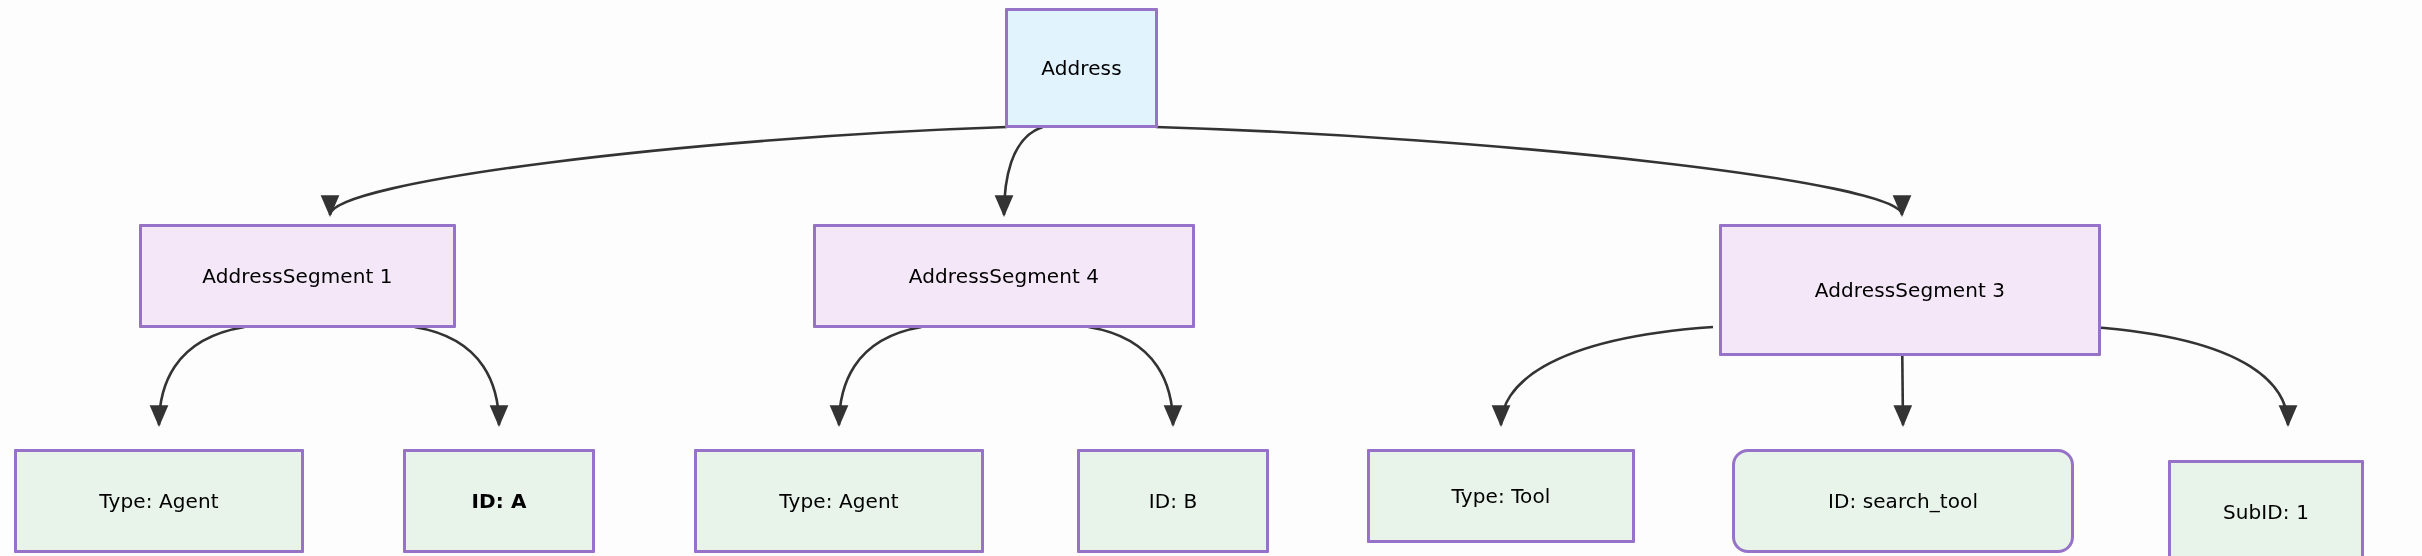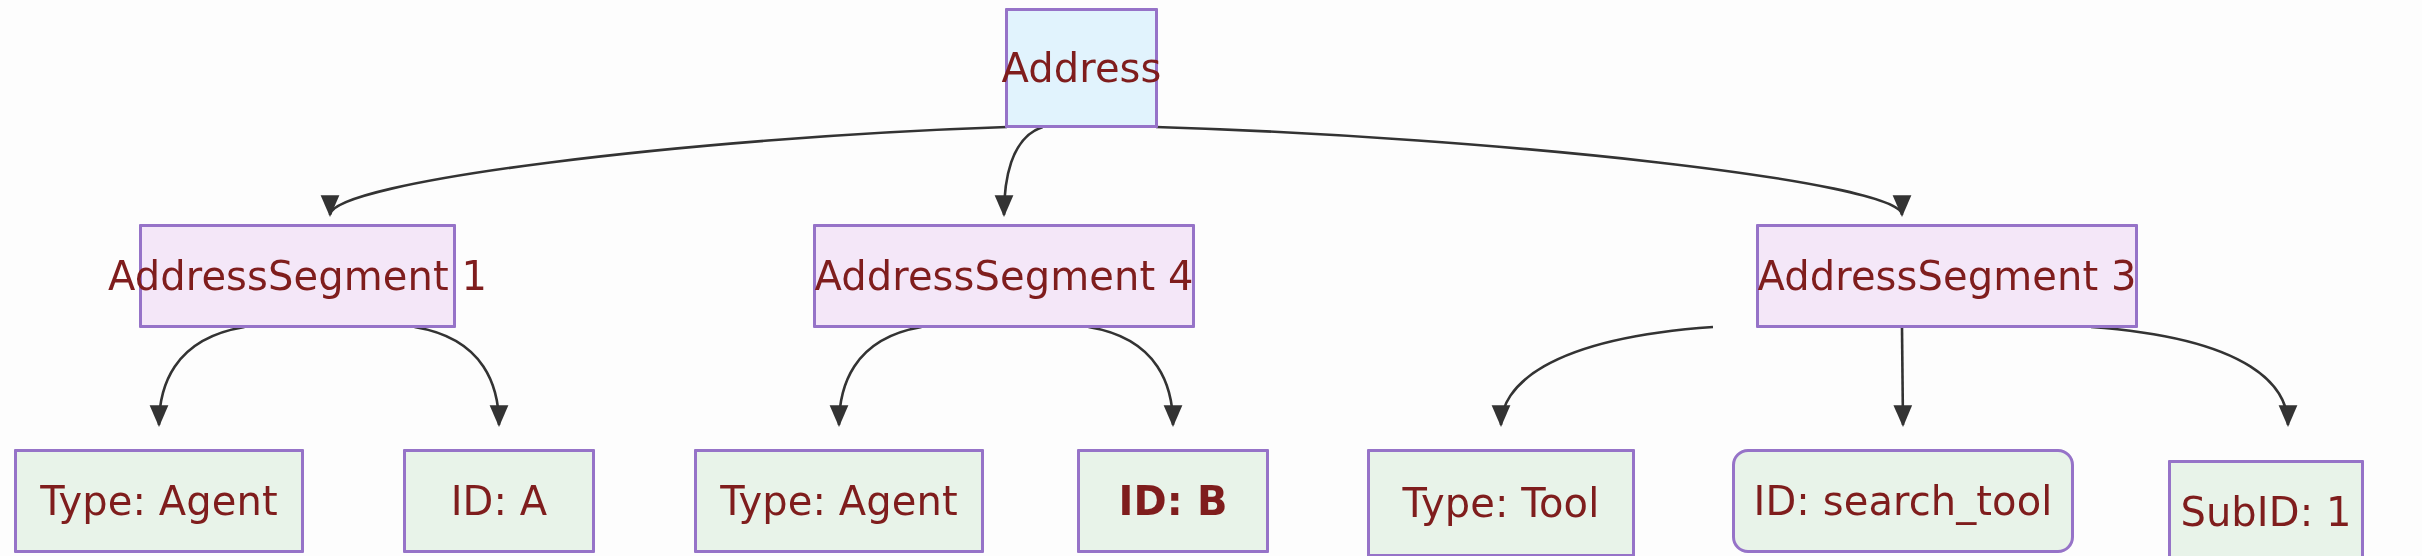--- a/index.html
+++ b/index.html
@@ -24,22 +24,22 @@
     pointer-events: none;
   }
   .node {
     position: absolute;
     box-sizing: border-box;
     display: flex;
     align-items: center;
     justify-content: center;
     border: 3px solid #9673c8;
     border-radius: 1px;
-    color: #7f1d1d;
-    font-size: 40px;
+    color: #000000;
+    font-size: 20px;
     line-height: 1.2;
     letter-spacing: 0.1px;
     white-space: nowrap;
     text-align: center;
   }
   .node.root {
     background: #e1f3fd;
   }
   .node.segment {
     background: #f4e7f8;
@@ -78,36 +78,36 @@
   <div id="node-layer">
       <div class="node root" style="left: 1005px; top: 8px; width: 153px; height: 120px; background: rgb(225, 243, 253); border-color: rgb(150, 115, 200);">
         <span class="node-label">Address</span>
       </div>
       <div class="node segment" style="left: 139px; top: 224px; width: 317px; height: 104px; background: rgb(244, 231, 248); border-color: rgb(150, 115, 200);">
         <span class="node-label">AddressSegment 1</span>
       </div>
       <div class="node segment" style="left: 813px; top: 224px; width: 382px; height: 104px; background: rgb(244, 231, 248); border-color: rgb(150, 115, 200);">
         <span class="node-label">AddressSegment 4</span>
       </div>
-      <div class="node segment" style="left: 1756px; top: 224px; width: 382px; height: 104px; background: rgb(244, 231, 248); border-color: rgb(150, 115, 200);">
+      <div class="node segment" style="left: 1719px; top: 224px; width: 382px; height: 132px; background: rgb(244, 231, 248); border-color: rgb(150, 115, 200);">
         <span class="node-label">AddressSegment 3</span>
       </div>
       <div class="node leaf" style="left: 14px; top: 434px; width: 290px; height: 104px; background: rgb(232, 243, 233); border-color: rgb(150, 115, 200);">
         <span class="node-label">Type: Agent</span>
       </div>
-      <div class="node leaf" style="left: 403px; top: 434px; width: 192px; height: 104px; background: rgb(232, 243, 233); border-color: rgb(150, 115, 200);">
+      <div class="node leaf" style="left: 403px; top: 434px; width: 192px; height: 104px; background: rgb(232, 243, 233); border-color: rgb(150, 115, 200); font-weight: bold;">
         <span class="node-label">ID: A</span>
       </div>
       <div class="node leaf" style="left: 694px; top: 434px; width: 290px; height: 104px; background: rgb(232, 243, 233); border-color: rgb(150, 115, 200);">
         <span class="node-label">Type: Agent</span>
       </div>
-      <div class="node leaf" style="left: 1077px; top: 434px; width: 192px; height: 104px; background: rgb(232, 243, 233); border-color: rgb(150, 115, 200); font-weight: bold;">
+      <div class="node leaf" style="left: 1077px; top: 434px; width: 192px; height: 104px; background: rgb(232, 243, 233); border-color: rgb(150, 115, 200);">
         <span class="node-label">ID: B</span>
       </div>
-      <div class="node leaf" style="left: 1367px; top: 434px; width: 268px; height: 108px; background: rgb(232, 243, 233); border-color: rgb(150, 115, 200);">
+      <div class="node leaf" style="left: 1367px; top: 434px; width: 268px; height: 94px; background: rgb(232, 243, 233); border-color: rgb(150, 115, 200);">
         <span class="node-label">Type: Tool</span>
       </div>
       <div class="node leaf" style="left: 1732px; top: 434px; width: 342px; height: 104px; background: rgb(232, 243, 233); border-color: rgb(150, 115, 200); border-radius: 16px;">
         <span class="node-label">ID: search_tool</span>
       </div>
       <div class="node leaf" style="left: 2168px; top: 445px; width: 196px; height: 104px; background: rgb(232, 243, 233); border-color: rgb(150, 115, 200);">
         <span class="node-label">SubID: 1</span>
       </div>
     </div>
 </div>

